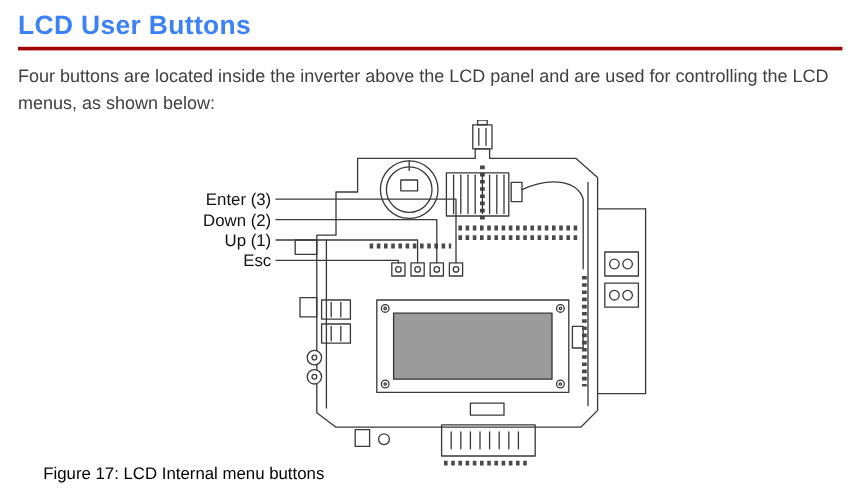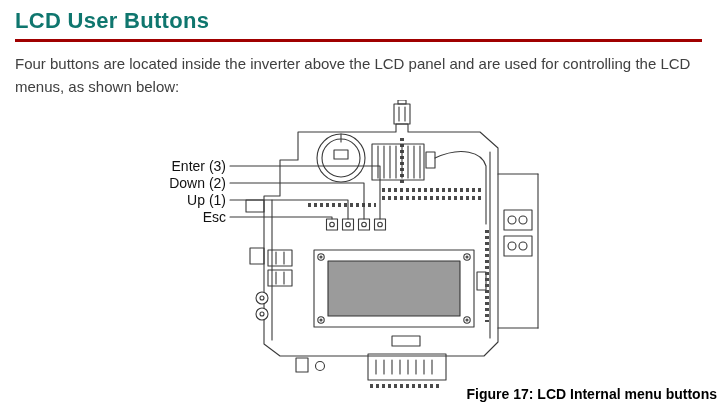--- a/index.html
+++ b/index.html
@@ -1,23 +1,23 @@
 <!DOCTYPE html>
 <html><head>
 <meta charset="utf-8">
 <style>
   html,body{margin:0;padding:0;background:#ffffff;}
   body{width:717px;height:420px;overflow:hidden;font-family:"Liberation Sans",sans-serif;color:#111;}
   .page{position:relative;width:717px;height:420px;background:#fff;}
-  .title{margin:8px 15px 0 15px;font-size:22px;font-weight:bold;letter-spacing:.3px;color:#0f766e;}
+  .title{margin:8px 15px 0 15px;font-size:22px;font-weight:bold;letter-spacing:.3px;color:#3b82f6;}
   .rule{margin:5px 15px 0 15px;height:3px;background:#a00000;}
   .body-text{margin:11px 15px 0 15px;max-width:676px;font-size:15px;line-height:1.5;color:#404040;}
   .fig{position:relative;margin:0;height:306px;}
   .diagram{position:absolute;left:146px;top:2px;}
-  .caption{position:absolute;left:0;right:0;bottom:2px;text-align:right;font-size:14px;font-weight:bold;color:#000;margin-left:36px;}
+  .caption{position:absolute;left:0;right:0;bottom:2px;text-align:left;font-size:14px;font-weight:normal;color:#000;margin-left:36px;}
   .ln, .ln *{fill:none;stroke:#3a3a3a;stroke-width:1.1;stroke-linejoin:round;stroke-linecap:round;}
   .dash4{stroke:#4a4a4a !important;stroke-width:4 !important;stroke-dasharray:3 3 !important;fill:none !important;stroke-linecap:butt !important;}
   .fillwhite{fill:#fff !important;}
   .screen{fill:#9b9b9b !important;stroke:#333 !important;}
   .lbl{font-family:"Liberation Sans",sans-serif;font-size:14px;fill:#111;text-anchor:end;stroke:none;}
 </style>
 </head>
 <body>
 
 <div class="page">

